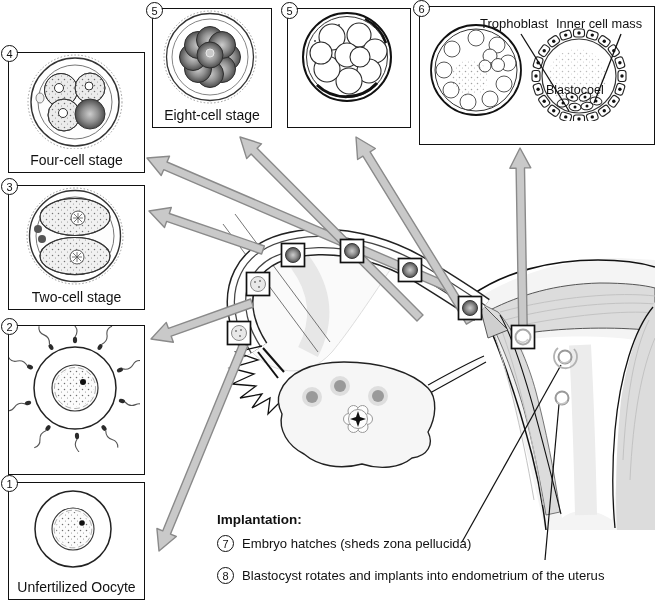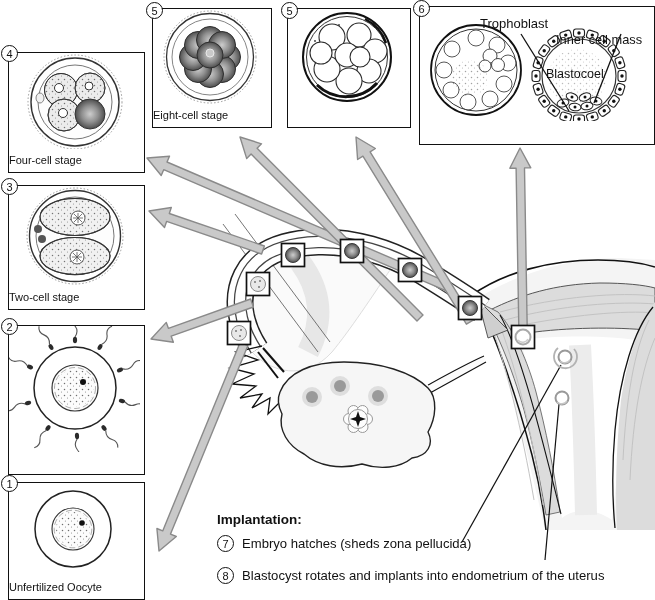--- a/index.html
+++ b/index.html
@@ -2,22 +2,22 @@
 <html><head>
 <meta charset="utf-8">
 <style>
   html,body{margin:0;padding:0;background:#fff;}
   .stage{position:relative;width:655px;height:600px;background:#fff;overflow:hidden;
          font-family:"Liberation Sans",sans-serif;color:#111;}
   .stage svg{display:block;}
   #anatomy{position:absolute;left:0;top:0;z-index:1;}
   .sbox{position:absolute;background:#fff;border:1.7px solid #111;z-index:2;}
   .sbox .art{position:absolute;left:0;top:0;}
-  .slabel{position:absolute;left:0;right:0;bottom:4px;text-align:left;
-          font-size:11px;line-height:15px;z-index:3;}
+  .slabel{position:absolute;left:0;right:0;bottom:4px;text-align:center;
+          font-size:14px;line-height:15px;z-index:3;}
   .badge{position:absolute;left:-8px;top:-8px;width:15px;height:15px;background:#fff;
          border:1.6px solid #111;border-radius:50%;display:flex;align-items:center;
          justify-content:center;font-size:11px;z-index:4;}
   .b6lab{position:absolute;font-size:12.8px;white-space:nowrap;z-index:3;}
   .implant{position:absolute;left:217px;top:512px;width:435px;z-index:2;}
   .implant .head{font-weight:bold;font-size:13.5px;}
   .irow{position:absolute;left:0;display:flex;align-items:flex-start;gap:8px;}
   .circ{flex:0 0 auto;width:15px;height:15px;border:1.5px solid #111;border-radius:50%;
         background:#fff;display:flex;align-items:center;justify-content:center;
         font-size:11px;margin-top:-1px;}
@@ -401,22 +401,22 @@
           <circle cx="152" cy="90" r="1.5" fill="#111" stroke="none"></circle>
           <ellipse cx="165" cy="90" rx="6" ry="3.8" transform="rotate(-20 165 90)"></ellipse>
           <circle cx="165" cy="90" r="1.5" fill="#111" stroke="none"></circle>
           <ellipse cx="176" cy="94" rx="6" ry="3.8" transform="rotate(12 176 94)"></ellipse>
           <circle cx="176" cy="94" r="1.5" fill="#111" stroke="none"></circle>
         </g>
       <line x1="101" y1="27" x2="149" y2="104" stroke="#111" stroke-width="1.3"></line>
       <line x1="201" y1="27" x2="174" y2="96" stroke="#111" stroke-width="1.3"></line>
     </svg>
     <span class="b6lab" style="left:60px;top:9px;font-size:13px;text-align:center;">Trophoblast</span>
-    <span class="b6lab" style="left:136px;top:9px;margin-top:16px;">Inner cell mass</span>
-    <span class="b6lab" style="left:126px;top:60px;font-size:12.5px;">Blastocoel</span>
+    <span class="b6lab" style="left:136px;top:9px;">Inner cell mass</span>
+    <span class="b6lab" style="left:126px;top:76px;font-size:12.5px;">Blastocoel</span>
   </div>
 
   <div class="implant">
     <div class="head">Implantation:</div>
     <div class="irow" style="top:24px;">
       <span class="circ">7</span>
       <span class="itext">Embryo hatches (sheds zona pellucida)</span>
     </div>
     <div class="irow" style="top:56px;">
       <span class="circ">8</span>

